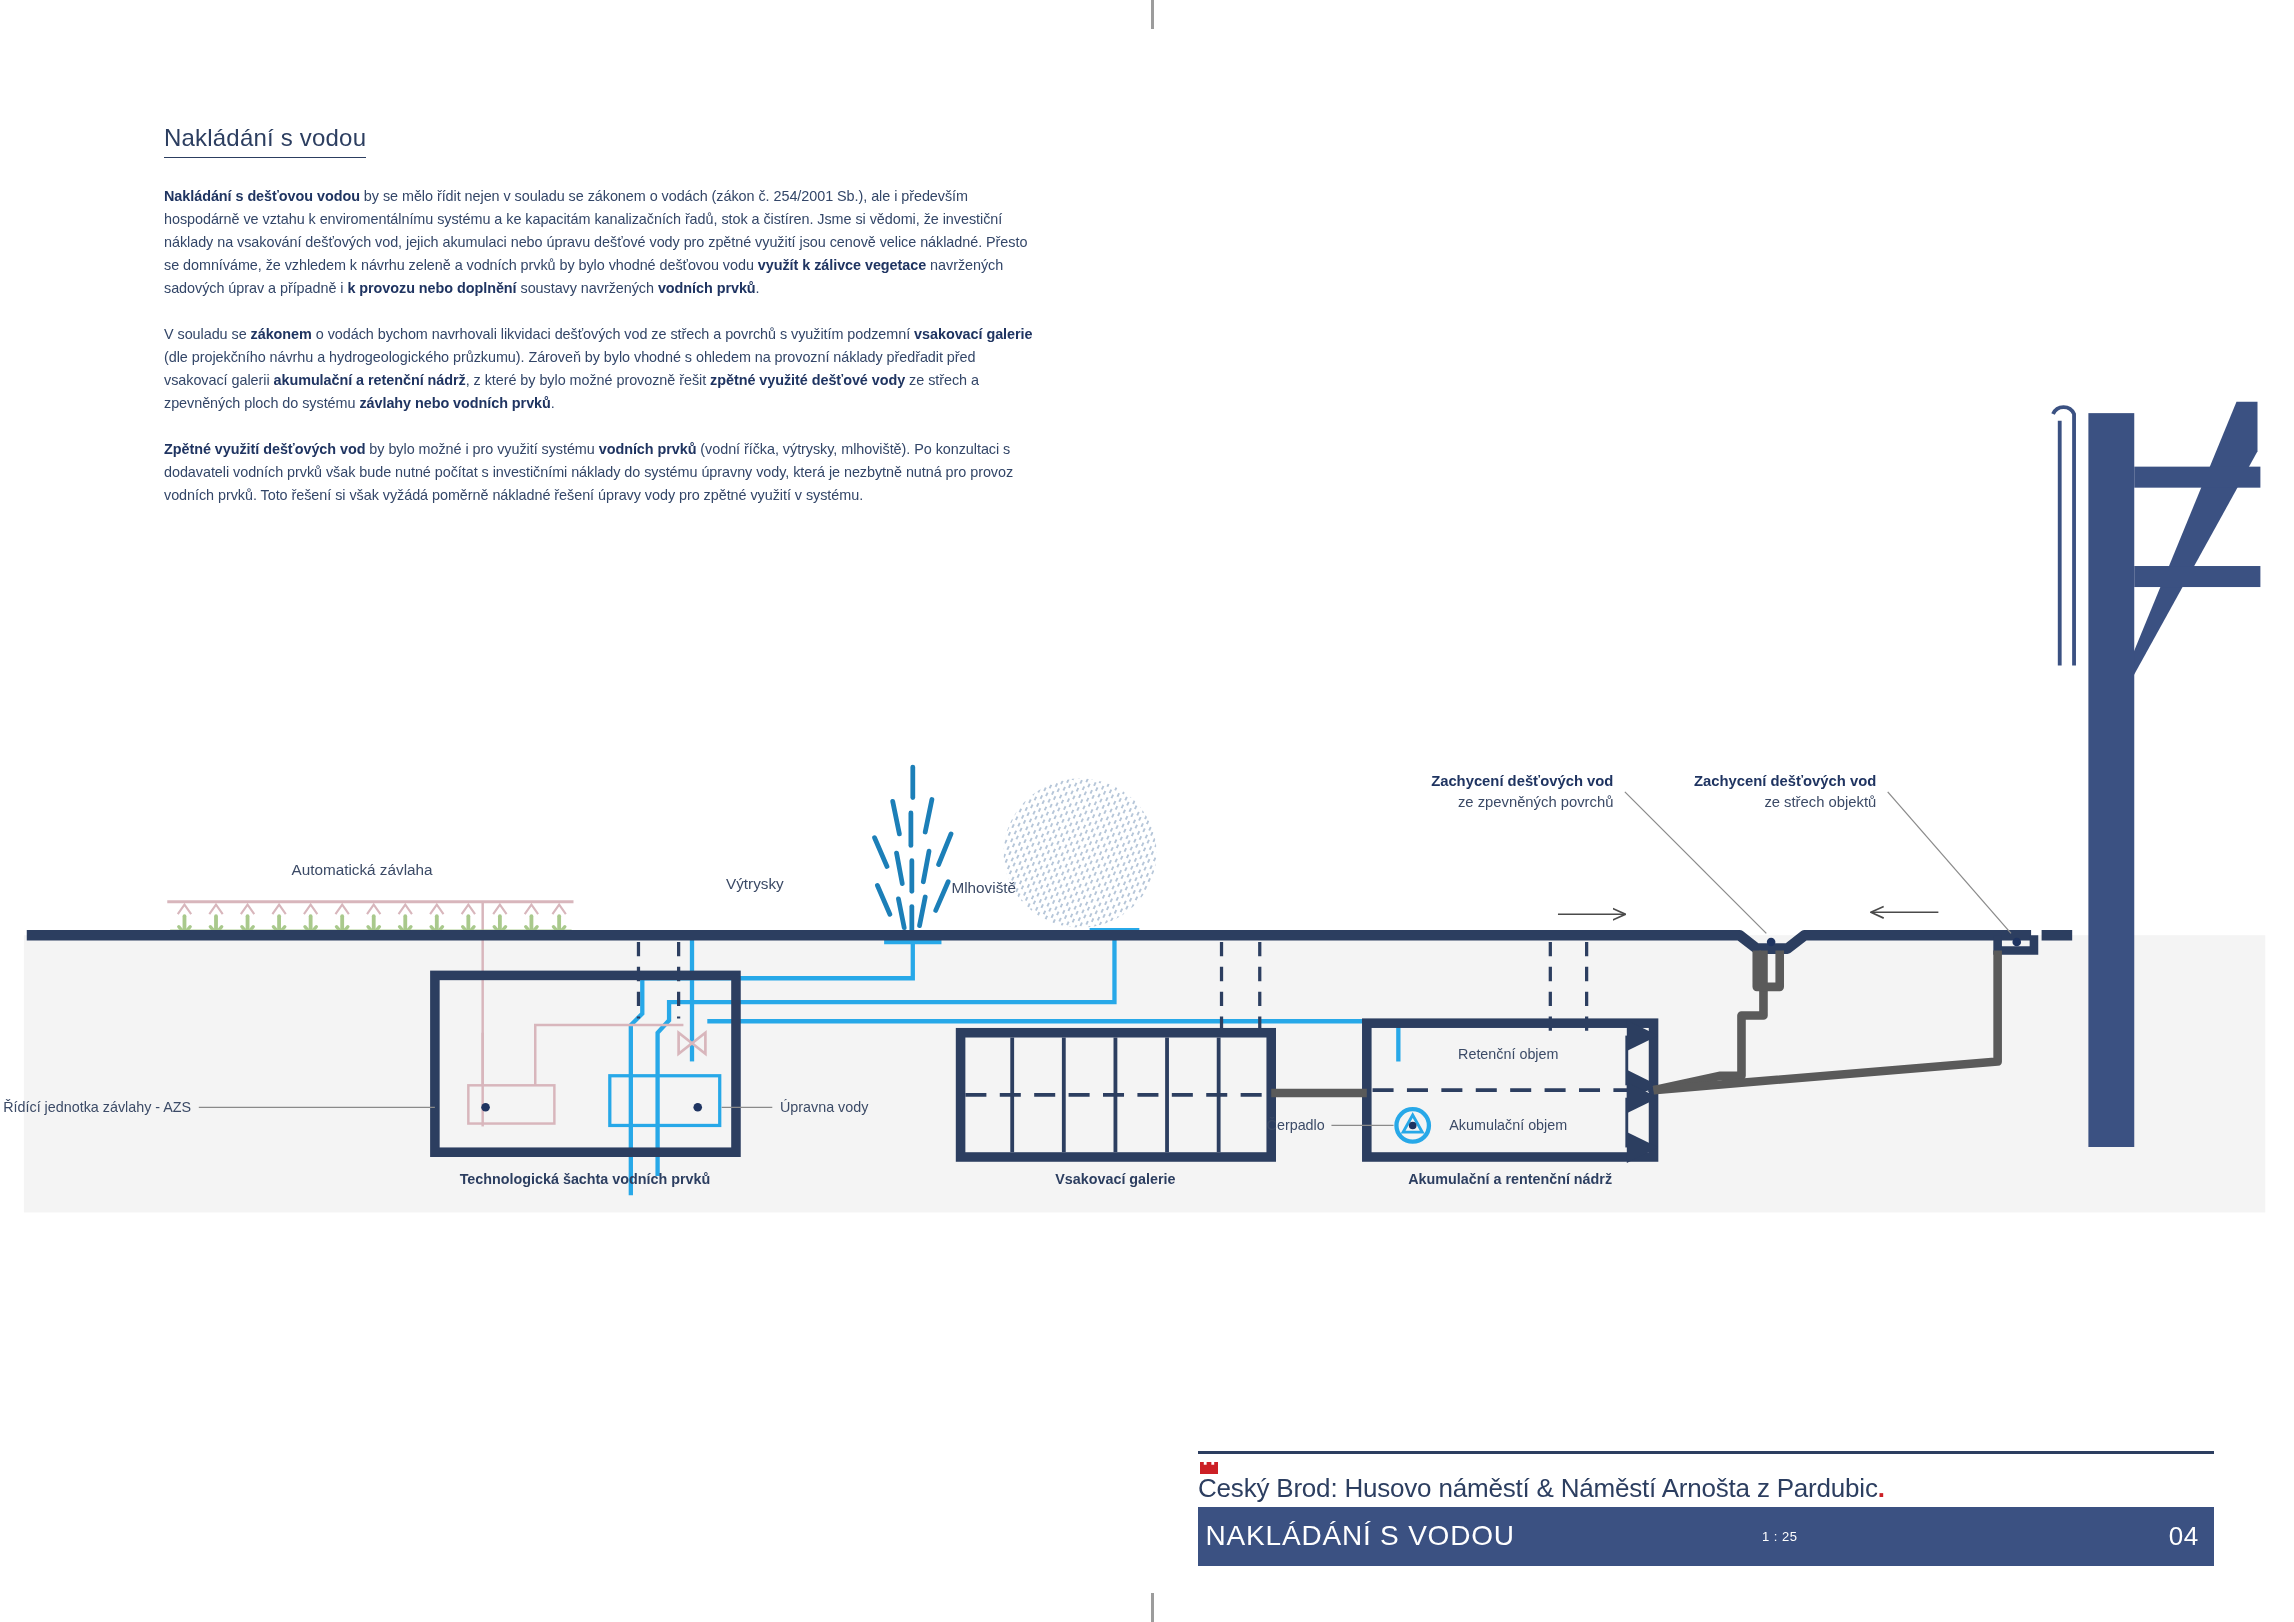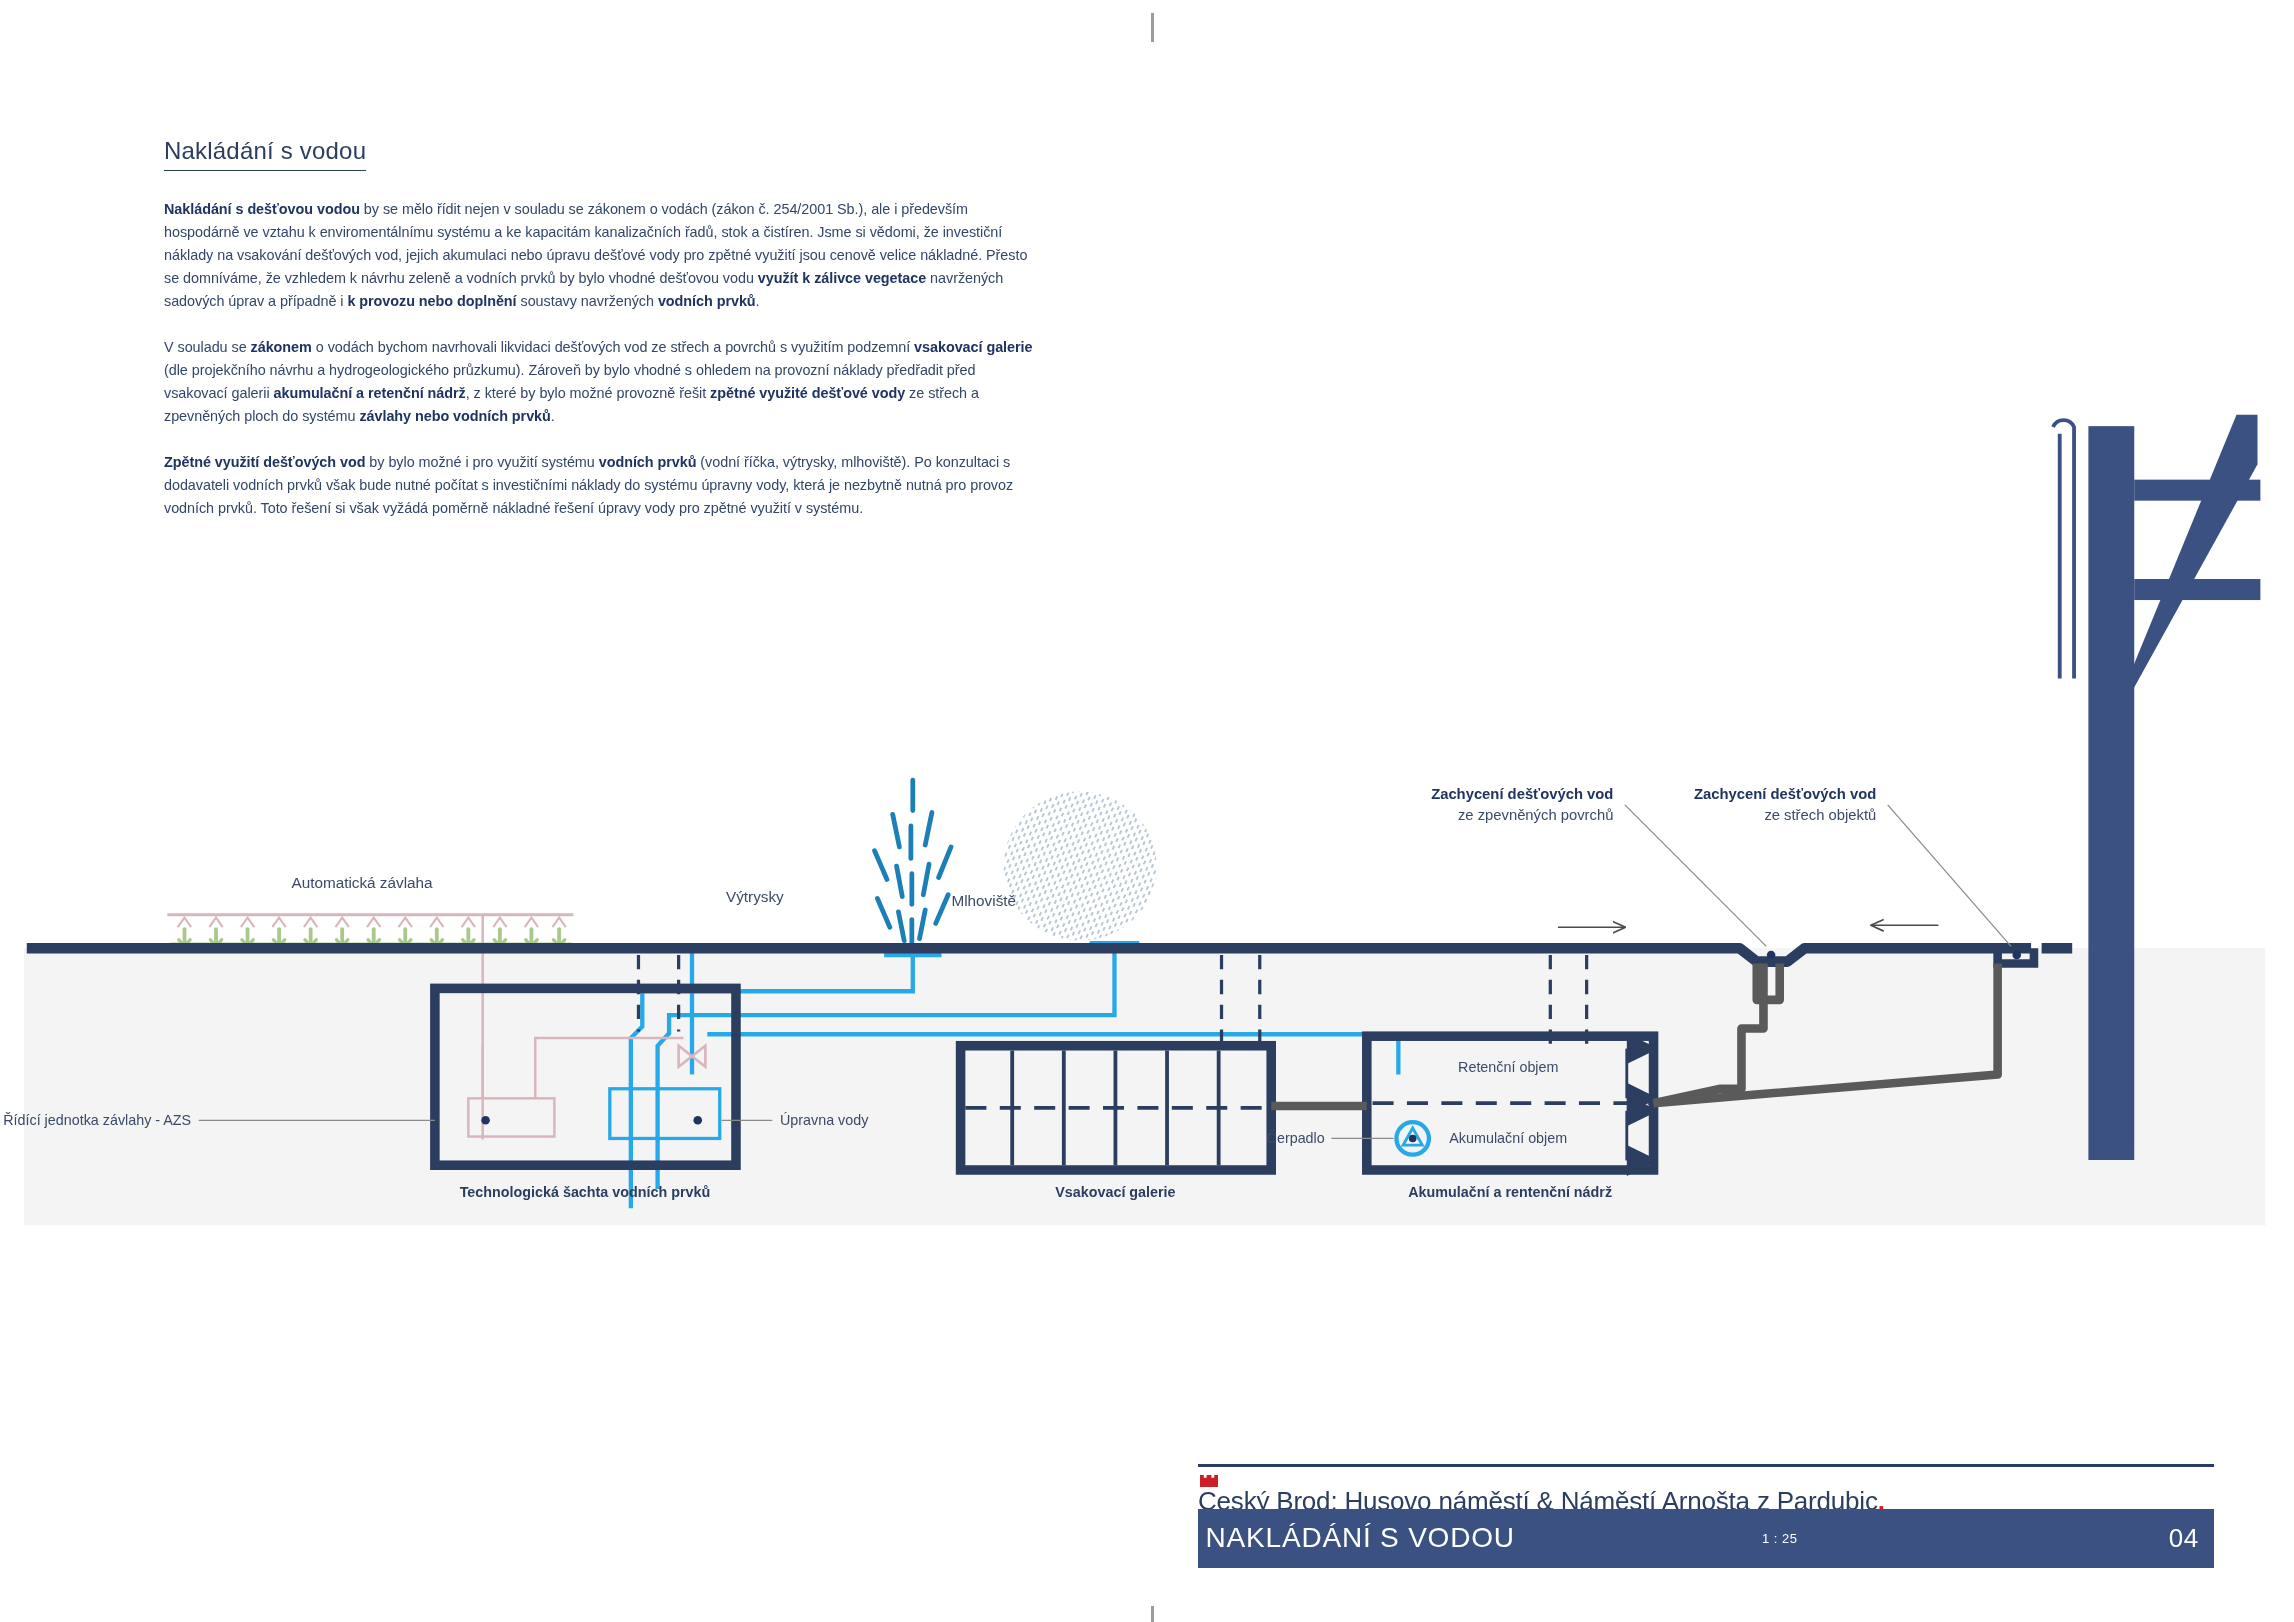--- a/index.html
+++ b/index.html
@@ -4,21 +4,21 @@
 <style>
   html,body{margin:0;padding:0;}
   body{
     width:2294px;height:1622px;
     background:#ffffff;
     font-family:"Liberation Sans", sans-serif;
     color:#2c3e60;
     position:relative;
     overflow:hidden;
   }
-  .page{position:absolute;inset:0;margin-top:13px;}
+  .page{position:absolute;inset:0;}
 
   
   .cropmark{position:absolute;background:#9c9c9c;}
   .cropmark.top{left:1151px;top:0;width:2.9px;height:29px;}
   .cropmark.bottom{left:1151px;top:1593px;width:2.9px;height:29px;}
 
   
   .textcol{position:absolute;left:164px;top:124px;width:870px;}
   .heading{
     font-size:24px;
@@ -41,21 +41,21 @@
 
   
   .diagram{position:absolute;left:0;top:746px;width:2294px;height:507px;}
   .svgwrap{position:absolute;inset:0;}
 
   
   .footer{position:absolute;left:1198px;top:1451px;width:1016px;}
   .footer-rule{height:2.9px;background:#2c3e60;width:100%;}
   .footer-title-row{
     position:relative;
-    height:42px;
+    height:53px;
     padding-top:11.5px;
     box-sizing:border-box;
   }
   .crown{
     position:absolute;left:1.9px;top:5.7px;width:18px;height:14.3px;
   }
   .footer-project{
     position:absolute;left:0;top:19px;
     font-size:26px;color:#2c3e60;letter-spacing:-0.2px;white-space:nowrap;
   }

